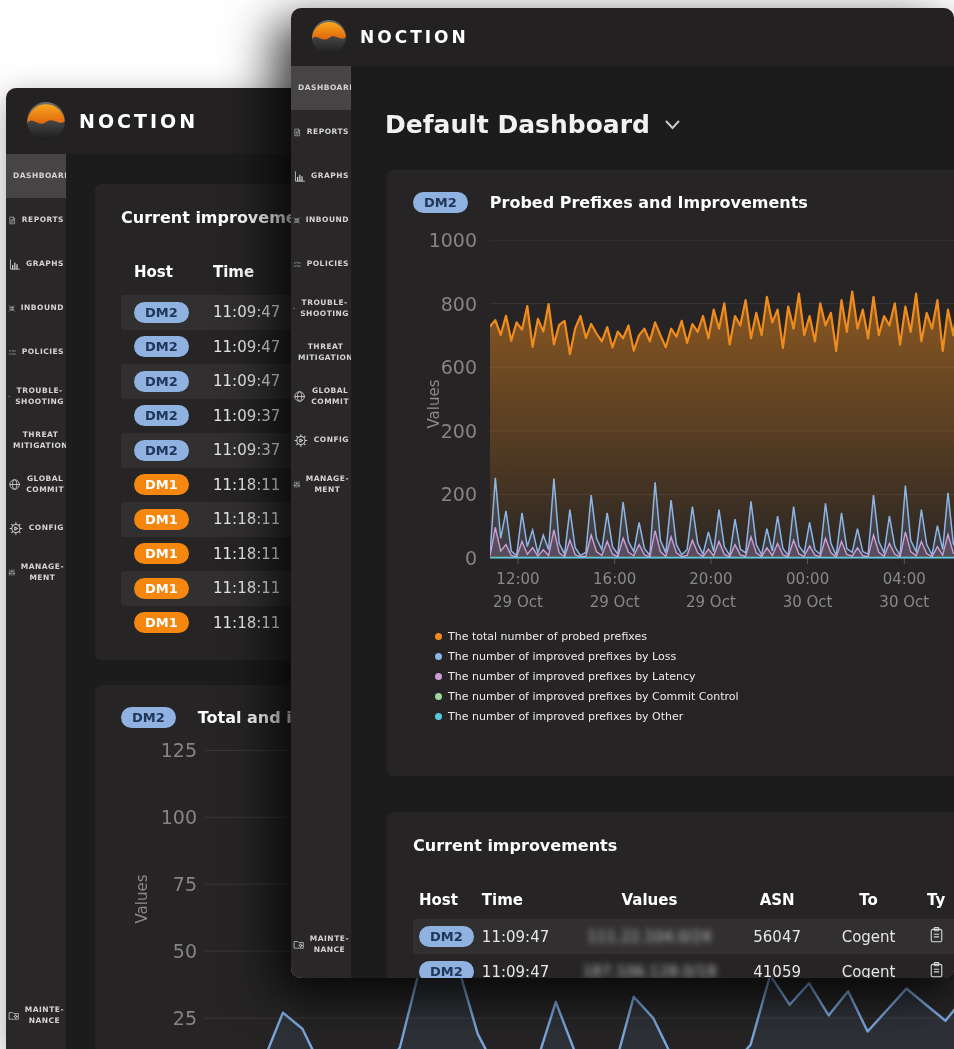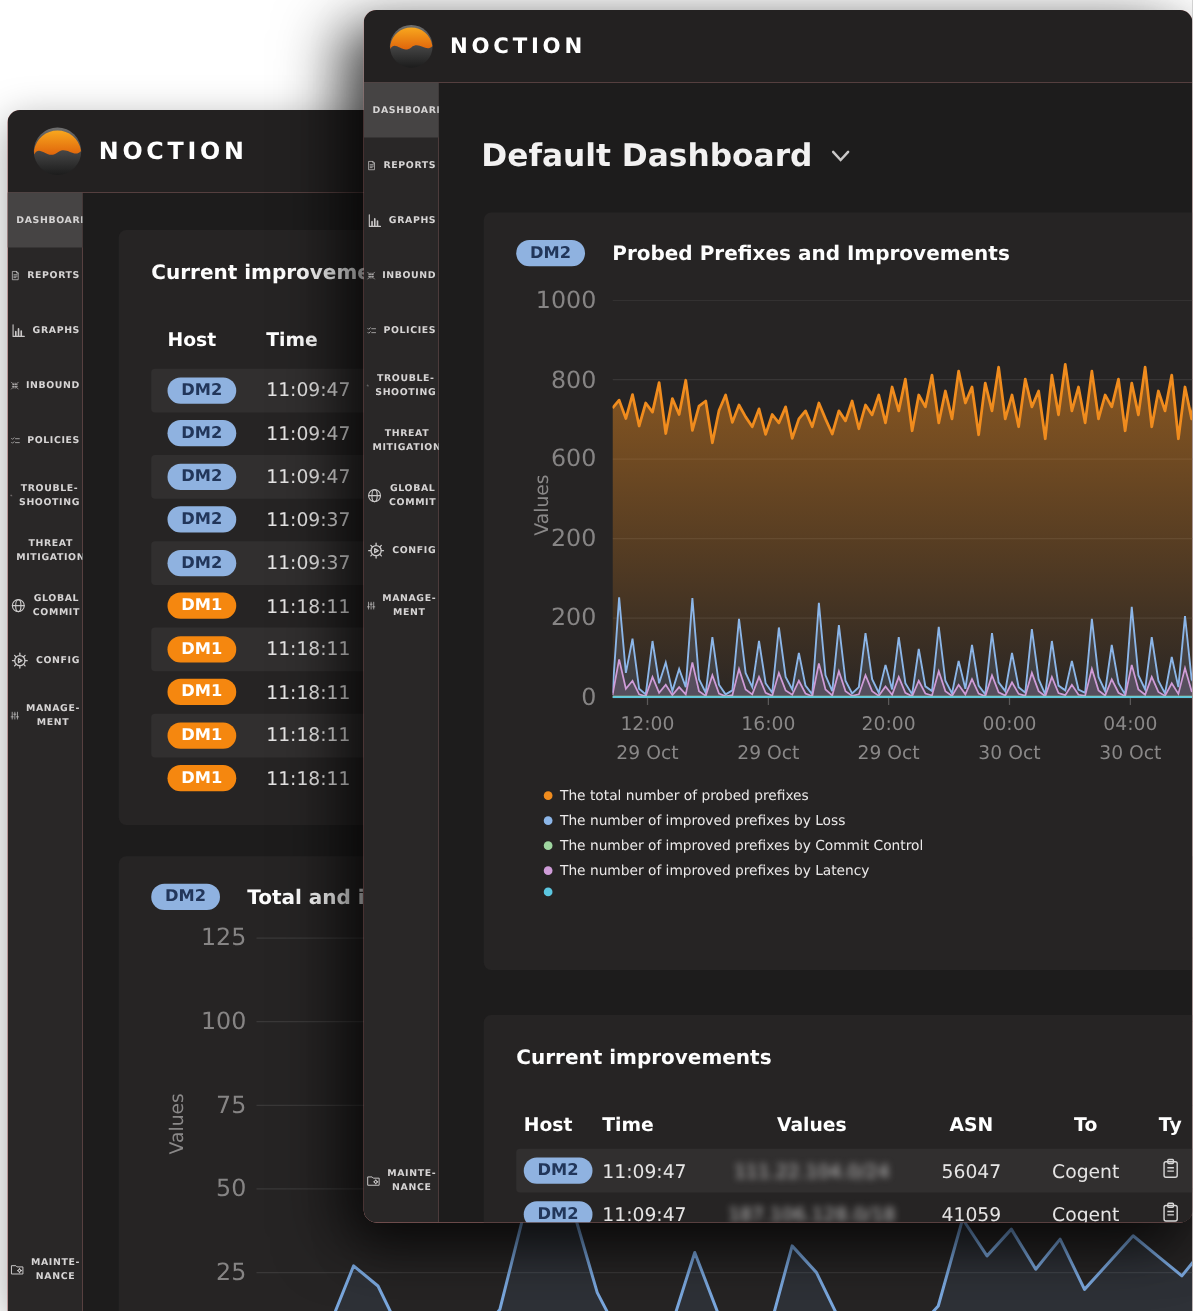--- a/index.html
+++ b/index.html
@@ -521,31 +521,32 @@
                 <span class="legend-dot" style="background: rgb(240, 140, 30);"></span>
                 <span>The total number of probed prefixes</span>
               </div>
 
               <div class="legend-item">
                 <span class="legend-dot" style="background: rgb(140, 182, 232);"></span>
                 <span>The number of improved prefixes by Loss</span>
               </div>
 
               <div class="legend-item">
+                <span class="legend-dot" style="background: rgb(207, 156, 216);"></span>
+                <span>The number of improved prefixes by Latency</span>
+              </div>
+
+              <div class="legend-item">
                 <span class="legend-dot" style="background: rgb(159, 214, 160);"></span>
                 <span>The number of improved prefixes by Commit Control</span>
               </div>
 
               <div class="legend-item">
-                <span class="legend-dot" style="background: rgb(207, 156, 216);"></span>
-                <span>The number of improved prefixes by Latency</span>
-              </div>
-
-              <div class="legend-item">
                 <span class="legend-dot" style="background: rgb(91, 198, 224);"></span>
+                <span>The number of improved prefixes by Other</span>
               </div>
 
           </div>
         </section>
 
         <section class="panel" id="front-panel-improvements">
           <div class="panel-title">Current improvements</div>
           <div class="ft-head">
             <div class="c-host">Host</div>
             <div class="c-time">Time</div>

